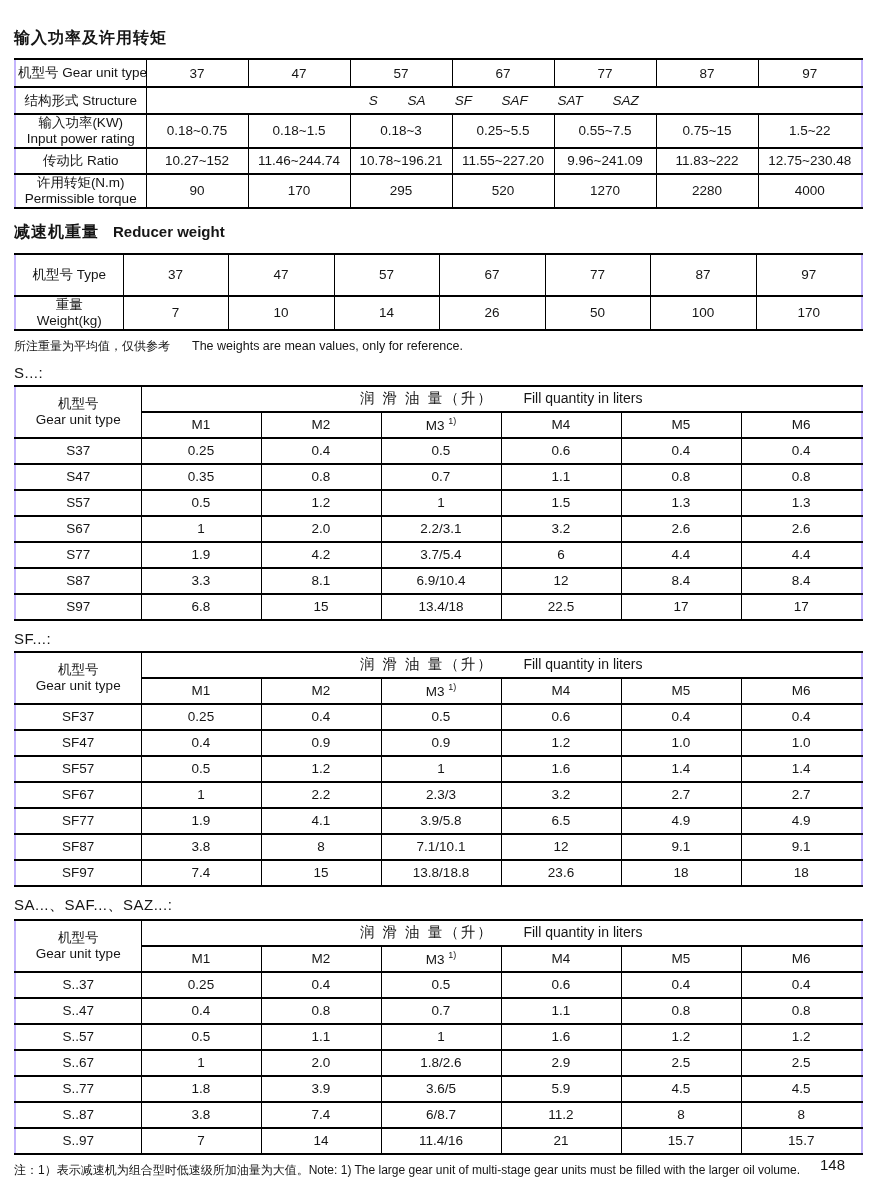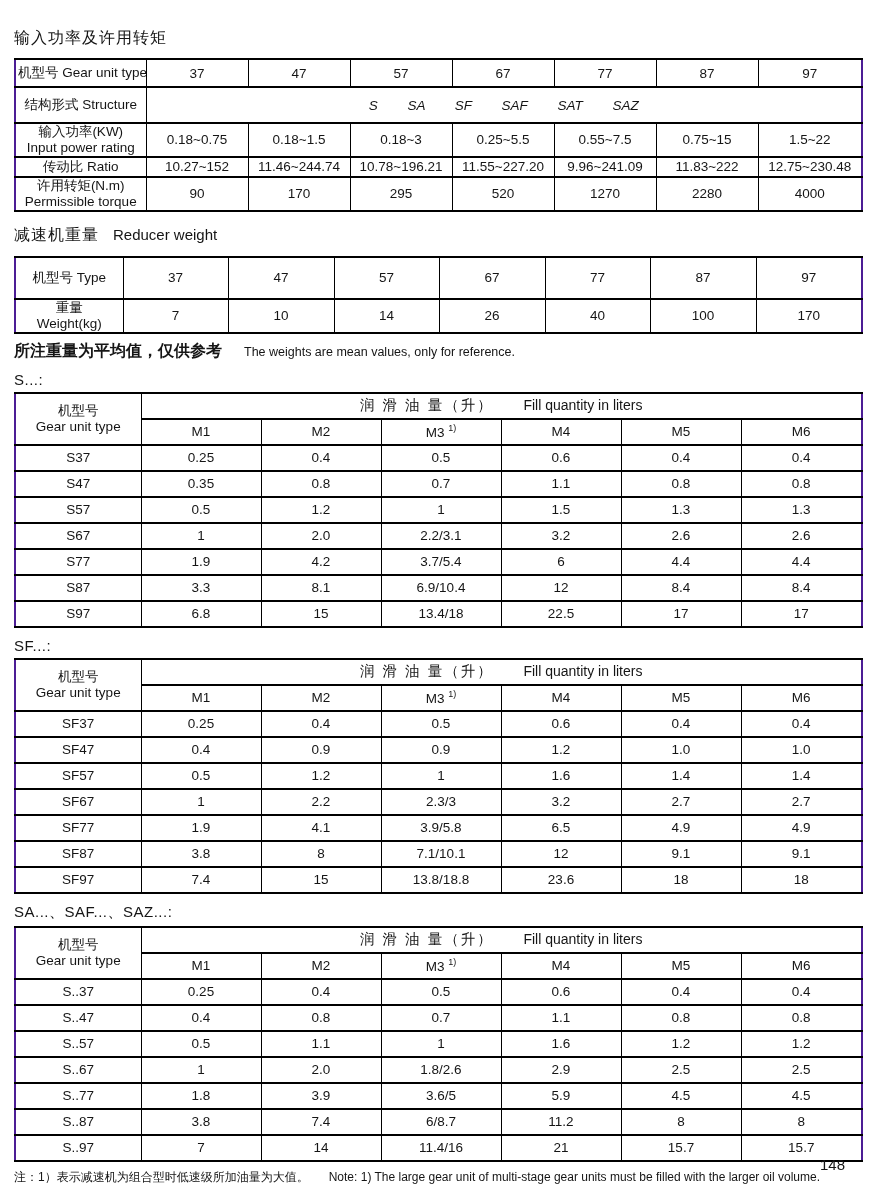--- a/index.html
+++ b/index.html
@@ -6,79 +6,79 @@
   body {
     width: 875px; height: 1191px;
     font-family: "Liberation Sans", "DejaVu Sans", sans-serif;
     color: #151515;
     position: relative;
     overflow: hidden;
   }
   .page { padding: 28px 14px 0 14px; }
 
   
-  .sec-title { display: flex; align-items: baseline; gap: 14px; font-weight: normal; }
+  .sec-title { display: flex; align-items: baseline; gap: 14px; font-weight: bold; }
   .sec-title .zh { font-size: 16px; letter-spacing: 1px; }
   .sec-title .en { font-size: 15px; }
 
   
   table.tbl {
     border-collapse: collapse;
     table-layout: fixed;
     width: 847px;
-    border: 2px solid #4c1d95;
+    border: 2px solid #c4b5fd;
   }
   table.tbl td {
     border-left: 1px solid #000;
     border-right: 1px solid #000;
     border-top: 2px solid #000;
     border-bottom: 2px solid #000;
     text-align: center;
     vertical-align: middle;
     padding: 0 2px;
     font-size: 13.5px;
     overflow: hidden;
     white-space: nowrap;
   }
   .lbl { font-size: 13px; }
   .two-line { font-size: 12.5px; line-height: 1.18; margin-left: 40px; }
   .two-line div { white-space: nowrap; }
 
   
   #power-table { margin-top: 9px; }
   #power-table tr.r-type    { height: 28px; }
-  #power-table tr.r-struct  { height: 36px; }
+  #power-table tr.r-struct  { height: 27px; }
   #power-table tr.r-power   { height: 33px; }
-  #power-table tr.r-ratio   { height: 20px; }
+  #power-table tr.r-ratio   { height: 26px; }
   #power-table tr.r-torque  { height: 32px; }
   .structure-cell { word-spacing: 26px; font-size: 14px; font-style: italic; }
 
   
   #weight-title { margin-top: 13px; }
   #weight-table { margin-top: 10px; }
   #weight-table tr.r-type   { height: 42px; }
   #weight-table tr.r-weight { height: 30px; }
   .weight-note { margin-top: 7px; display: flex; gap: 22px; align-items: baseline; }
-  .weight-note .zh { font-size: 16px; font-weight: bold; }
+  .weight-note .zh { font-size: 12px; }
   .weight-note .en { font-size: 12.5px; }
 
   
   #lube-title { margin-top: 12px; }
   .lube-caption { margin-top: 9px; font-size: 15px; letter-spacing: 0.5px; }
   table.lube { margin-top: 4px; }
   table.lube tr { height: 26px; }
   table.lube tr.h1 { height: 26px; }
   table.lube tr.h2 { height: 26px; padding-left: 18px; }
   .span-head .zh { font-size: 14.5px; font-weight: normal; letter-spacing: 2px; margin-right: 26px; }
   .span-head .en { font-size: 14px; }
   .mcol { font-size: 14px; }
   sup { font-size: 9px; }
 
   
-  .footer-note { margin-top: 7px; display: flex; gap: 20px; align-items: baseline; }
+  .footer-note { margin-top: 7px; display: flex; align-items: baseline; }
   .footer-note .zh { font-size: 12px; }
   .footer-note .en { font-size: 12px; }
   .page-number { position: absolute; right: 30px; top: 1156px; font-size: 15px; }
 </style>
 </head>
 <body>
 
 <div class="page">
 
   <div class="sec-title">
@@ -179,21 +179,21 @@
     </tr>
     <tr class="r-weight">
       <td class="lbl two-line">
         <div>重量</div>
         <div>Weight(kg)</div>
       </td>
       <td>7</td>
       <td>10</td>
       <td>14</td>
       <td>26</td>
-      <td>40</td>
+      <td>50</td>
       <td>100</td>
       <td>170</td>
     </tr>
   </tbody>
     </table>
 
   <div class="weight-note">
     <span class="zh">所注重量为平均值，仅供参考</span>
     <span class="en">The weights are mean values, only for reference.</span>
   </div>

